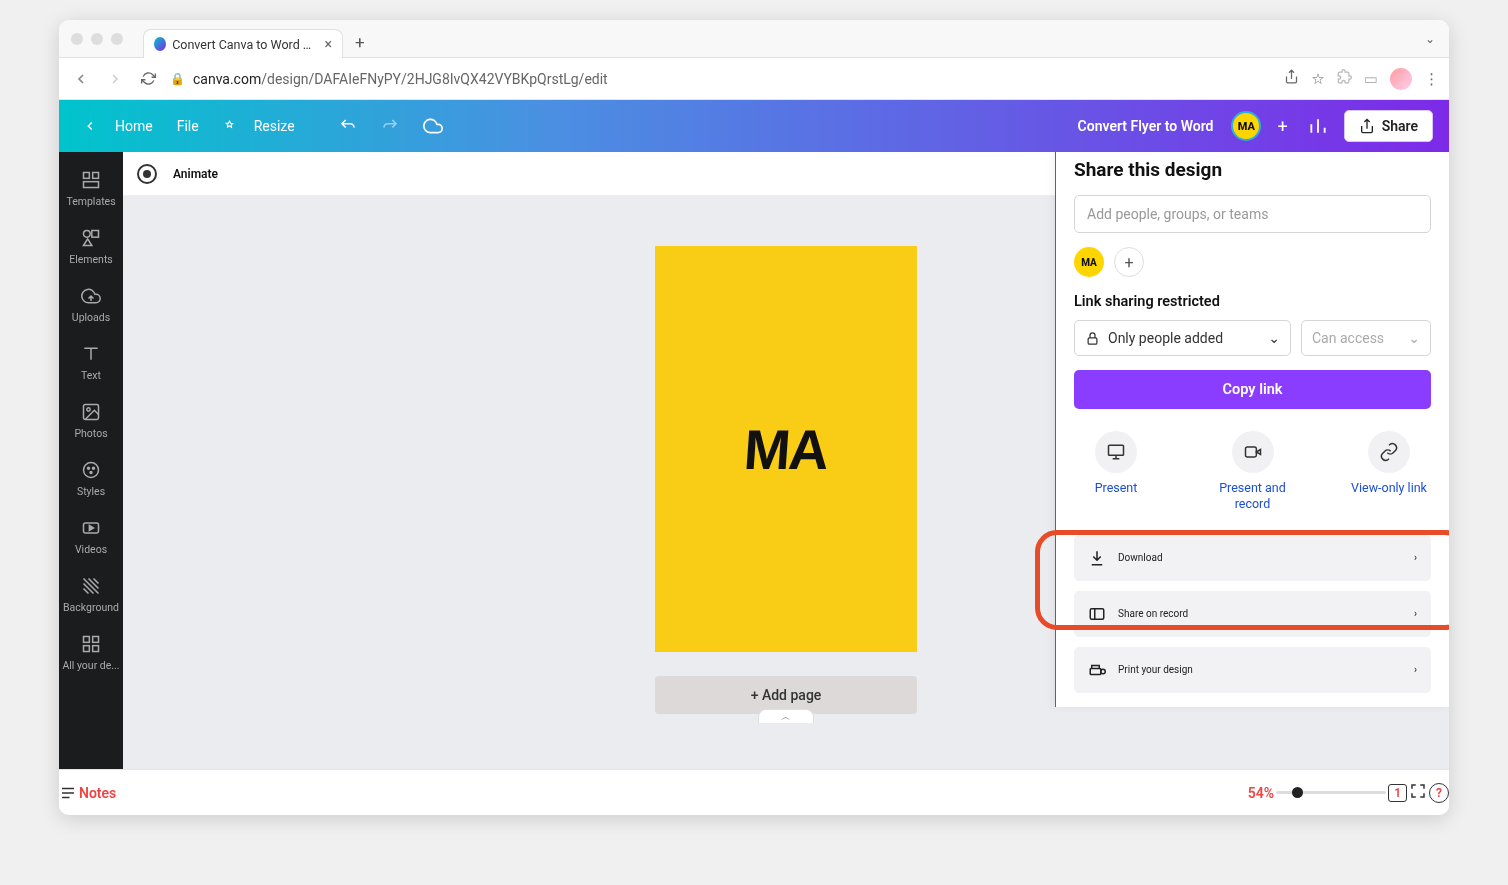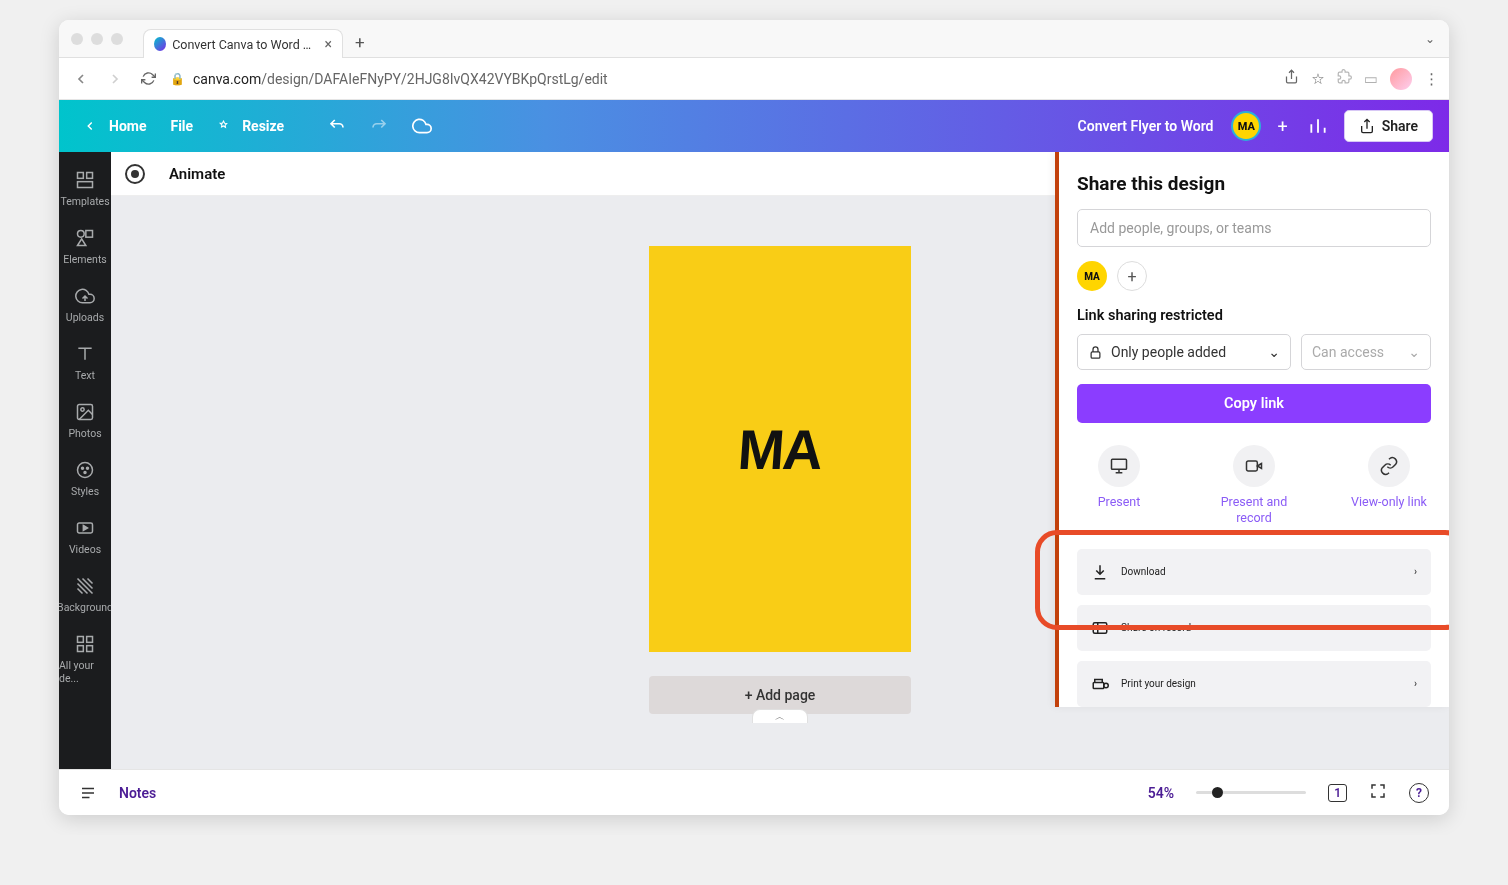--- a/index.html
+++ b/index.html
@@ -17,68 +17,68 @@
   
   .addrbar { height: 42px; background:#fff; display:flex; align-items:center; padding:0 10px; gap:10px; border-bottom:1px solid #e5e5e5;}
   .nav-icn { color:#888; font-size:16px; padding:4px; display:flex; align-items:center;}
   .url-box { flex:1; display:flex; align-items:center; gap:8px; font-size:14px; color:#666;}
   .lock-ic { color:#555; font-size:12px;}
   .url-host { color:#222;}
   .addr-right { display:flex; gap:12px; align-items:center; color:#666; font-size:15px;}
   .browser-avatar{ width:22px;height:22px;border-radius:50%;background:linear-gradient(135deg,#ff9a9e,#fecfef);}
   
   .app-header { height:52px; background: linear-gradient(90deg, #00c4cc 0%, #4a90e2 35%, #7d2ae8 100%); display:flex; align-items:center; padding:0 16px; color:#fff; font-size:14px; gap:8px;}
-  .hbtn { display:flex; align-items:center; gap:12px; padding:6px 8px; border-radius:4px; cursor:pointer; font-weight:700;}
+  .hbtn { display:flex; align-items:center; gap:18px; padding:6px 8px; border-radius:4px; cursor:pointer; font-weight:400;}
   .hbtn svg{display:block;}
   .header-spacer{flex:1;}
   .doc-title{font-weight:600; color:#fff; margin-right:10px; font-size:14px;}
   .user-badge{width:30px;height:30px;border-radius:50%;background:#ffd500;border:2px solid #2bb0d9;display:flex;align-items:center;justify-content:center;font-weight:800;font-size:11px;color:#111;}
   .plus-chip{color:#fff; margin:0 4px 0 8px; font-size:18px;}
   .share-btn{background:#fff;color:#222;padding:7px 14px;border-radius:5px;display:flex;align-items:center;gap:7px;font-weight:600;font-size:14px;border:1px solid #d8c8f5;}
   
   .main-area{flex:1;display:flex;position:relative;overflow:hidden;}
   
-  .object-panel{width:52px;background:#1b1c1e;display:flex;flex-direction:column;align-items:center;padding-top:8px;color:#a8aaac;font-size:10.5px;}
+  .object-panel{width:64px;background:#1b1c1e;display:flex;flex-direction:column;align-items:center;padding-top:8px;color:#a8aaac;font-size:10.5px;}
   .op-item{display:flex;flex-direction:column;align-items:center;gap:5px;padding:10px 0;cursor:pointer;width:100%;}
   .op-item svg{display:block;}
   
   .canvas-col{flex:1;display:flex;flex-direction:column;background:#fff;position:relative;}
-  .animate-bar{height:44px;display:flex;align-items:center;padding:16px 14px;gap:24px;border-bottom:1px solid #eee;font-size:15px;font-weight:600;color:#111;}
+  .animate-bar{height:44px;display:flex;align-items:center;padding:16px 14px;gap:16px;border-bottom:1px solid #eee;font-size:12px;font-weight:600;color:#111;}
   .animate-bar .aicn{width:20px;height:20px;border:2px solid #333;border-radius:50%;position:relative;}
   .animate-bar .aicn::after{content:"";position:absolute;width:8px;height:8px;border-radius:50%;background:#333;top:4px;left:4px;}
   
   .canvas-body{flex:1;background:#ebecef;position:relative;display:flex;justify-content:center;padding-top:50px;overflow:hidden;}
   .page-tools{position:absolute;top:18px;right:80px;display:flex;gap:16px;color:#555;}
   .page-tools svg{display:block;}
   .design-page{width:262px;height:406px;background:#f9cd16;display:flex;align-items:center;justify-content:center;position:relative;}
   .design-text{font-family:"Arial Black",sans-serif;font-weight:900;font-size:56px;color:#111;letter-spacing:-2px;transform:skewX(-4deg);}
   .sync-fab{position:absolute;top:52px;right:44px;width:38px;height:38px;border-radius:50%;background:#fff;box-shadow:0 2px 6px rgba(0,0,0,0.15);display:flex;align-items:center;justify-content:center;}
   .add-page-btn{width:262px;margin:24px auto 0;background:#ddd9d9;padding:11px;text-align:center;border-radius:4px;font-size:14px;color:#333;font-weight:500;}
   
-  .footer-bar{height:46px;border-top:1px solid #e5e5e5;display:flex;align-items:center;padding:0 20px;gap:22px;color:#4c1d95;font-size:14px;background:#fff;}
+  .footer-bar{height:46px;border-top:1px solid #e5e5e5;display:flex;align-items:center;padding:0 0;gap:2px;color:#ef4444;font-size:14px;background:#fff;}
   .footer-spacer{flex:1;}
   .zoom-track{width:110px;height:3px;background:#ddd;position:relative;border-radius:2px;}
   .zoom-thumb{position:absolute;left:16px;top:-4px;width:11px;height:11px;border-radius:50%;background:#222;}
   .collapse-tab{position:absolute;bottom:46px;left:50%;transform:translateX(-50%);width:56px;height:14px;background:#fff;border:1px solid #e0e0e0;border-bottom:none;border-radius:8px 8px 0 0;display:flex;align-items:center;justify-content:center;color:#555;font-size:10px;}
   
   
-  .share-panel{position:absolute;top:0;right:0;width:394px;bottom:62px;background:#fff;box-shadow:-2px 0 8px rgba(0,0,0,0.06);padding:20px 18px 0;overflow:hidden;border-left:4px solid #c2410c;}
+  .share-panel{position:absolute;top:0;right:0;width:394px;bottom:62px;background:#fff;box-shadow:-2px 0 8px rgba(0,0,0,0.06);padding:6px 18px 0;overflow:hidden;border-left:1px solid #c2410c;}
   .sp-title{font-size:19px;font-weight:700;color:#111;margin-bottom:14px;}
   .sp-input{width:100%;border:1px solid #d5d5d8;border-radius:5px;padding:10px 12px;font-size:14px;color:#333;margin-bottom:14px;}
   .sp-input::placeholder{color:#999;}
   .sp-people{display:flex;gap:10px;align-items:center;margin-bottom:16px;}
   .sp-user-badge{width:30px;height:30px;border-radius:50%;background:#ffd500;display:flex;align-items:center;justify-content:center;font-weight:800;font-size:10px;color:#111;}
   .sp-add-person{width:30px;height:30px;border-radius:50%;border:1px solid #ddd;display:flex;align-items:center;justify-content:center;color:#555;font-size:16px;}
   .sp-subtitle{font-size:14.5px;font-weight:600;color:#111;margin-bottom:10px;}
   .sp-row{display:flex;gap:10px;margin-bottom:14px;}
   .sp-select{flex:1;border:1px solid #d5d5d8;border-radius:5px;padding:9px 10px;display:flex;align-items:center;gap:8px;font-size:14px;color:#333;justify-content:space-between;}
   .sp-select.disabled{color:#aaa;flex:0 0 130px;}
   .sp-copy{width:100%;background:#8b3dff;color:#fff;border:none;padding:11px;border-radius:5px;font-size:14.5px;font-weight:600;margin-bottom:22px;}
   .sp-actions{display:flex;justify-content:space-between;margin-bottom:22px;}
-  .sp-action{display:flex;flex-direction:column;align-items:center;gap:7px;font-size:12.5px;color:#8b5cf6;width:84px;text-align:center;line-height:1.3;}
+  .sp-action{display:flex;flex-direction:column;align-items:center;gap:7px;font-size:12.5px;color:#1d4ed8;width:84px;text-align:center;line-height:1.3;}
   .sp-action-ic{width:42px;height:42px;border-radius:50%;background:#f1f1f3;display:flex;align-items:center;justify-content:center;}
   .sp-list-item{width:100%;background:#f2f2f4;border-radius:5px;padding:14px 14px;display:flex;align-items:center;gap:12px;font-size:10px;color:#222;margin-bottom:10px;justify-content:space-between;}
   .sp-li-left{display:flex;align-items:center;gap:12px;}
   .highlight-ring{position:absolute;border:5px solid #e84b28;border-radius:22px;pointer-events:none;}
 </style>
 </head>
 <body>
 
 <div class="window">
 

